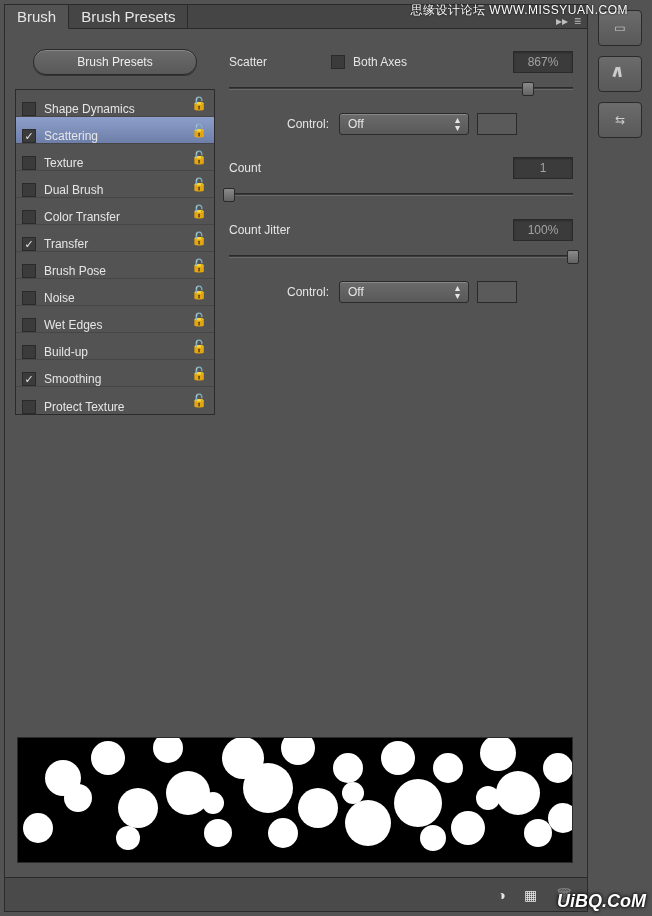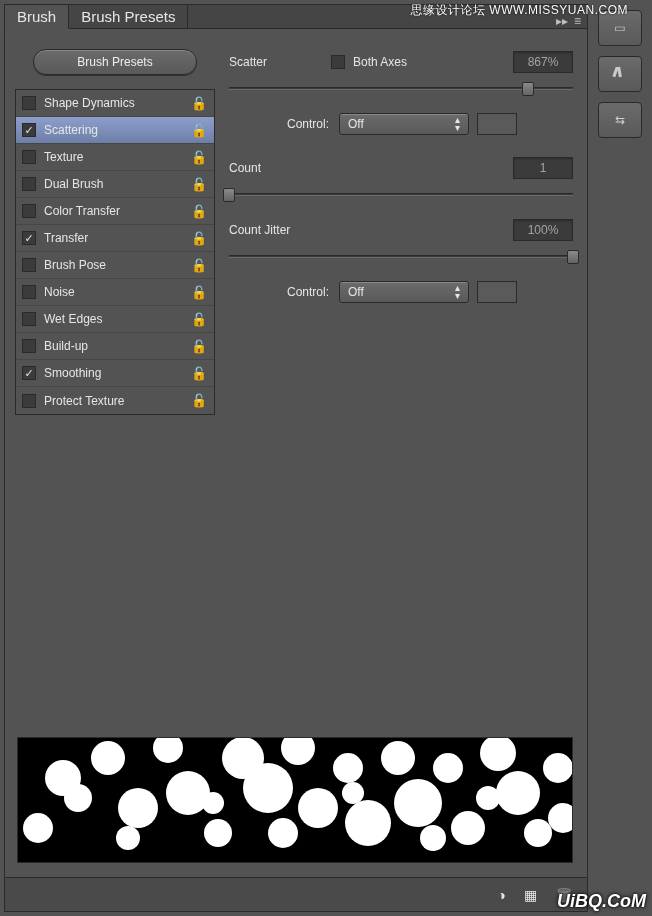--- a/index.html
+++ b/index.html
@@ -9,21 +9,21 @@
 .tab{height:24px;padding:0 12px;display:flex;align-items:center;color:#e6e6e6;font-size:15px;cursor:pointer;border-right:1px solid #2a2a2a}
 .tab.active{background:#535353;border-bottom:1px solid #535353;position:relative;top:1px}
 .tabtools{margin-left:auto;display:flex;align-items:center;padding-right:6px;gap:6px}
 .tabtools span{color:#bfbfbf;cursor:pointer}
 .body{position:relative;height:calc(100% - 24px)}
 .sidebar{position:absolute;left:10px;top:20px;width:200px}
 .btn{display:flex;align-items:center;justify-content:center;height:26px;background:linear-gradient(#6b6b6b,#595959);border:1px solid #2a2a2a;border-radius:13px;box-shadow:inset 0 1px 0 #888,0 1px 0 #333;cursor:pointer;color:#eee;font-size:12px}
 .sidebar .presets-btn{margin:0 18px 14px 18px}
 .listbox{border:1px solid #2a2a2a;background:#535353}
 .listhdr{height:26px;display:flex;align-items:center;padding:0 8px;border-bottom:1px solid #2a2a2a;background:#535353}
-.row{height:27px;display:flex;align-items:center;padding:0 6px;position:relative;border-bottom:1px solid #464646;cursor:pointer}
+.row{height:27px;display:flex;align-items:flex-end;padding:0 6px;position:relative;border-bottom:1px solid #464646;cursor:pointer}
 .row.selected{background:linear-gradient(#8e9ecb,#6d7fa8);color:#fff}
 .row:last-child{border-bottom:none}
 .cb{width:14px;height:14px;border:1px solid #2a2a2a;background:#3b3b3b;margin-right:8px;display:flex;align-items:center;justify-content:center;font-size:11px;color:#e6e6e6}
 .cb.checked::before{content:"✓"}
 .lock{position:absolute;right:6px;top:6px;color:#8a8a8a;font-size:13px}
 .settings{position:absolute;left:224px;top:20px;right:14px}
 .srow{display:flex;align-items:center;height:26px;margin-bottom:4px}
 .slabel{width:96px;text-align:left}
 .slabel.right{width:110px;text-align:right;padding-right:10px}
 .srow .cb{margin-left:6px;margin-right:8px}

